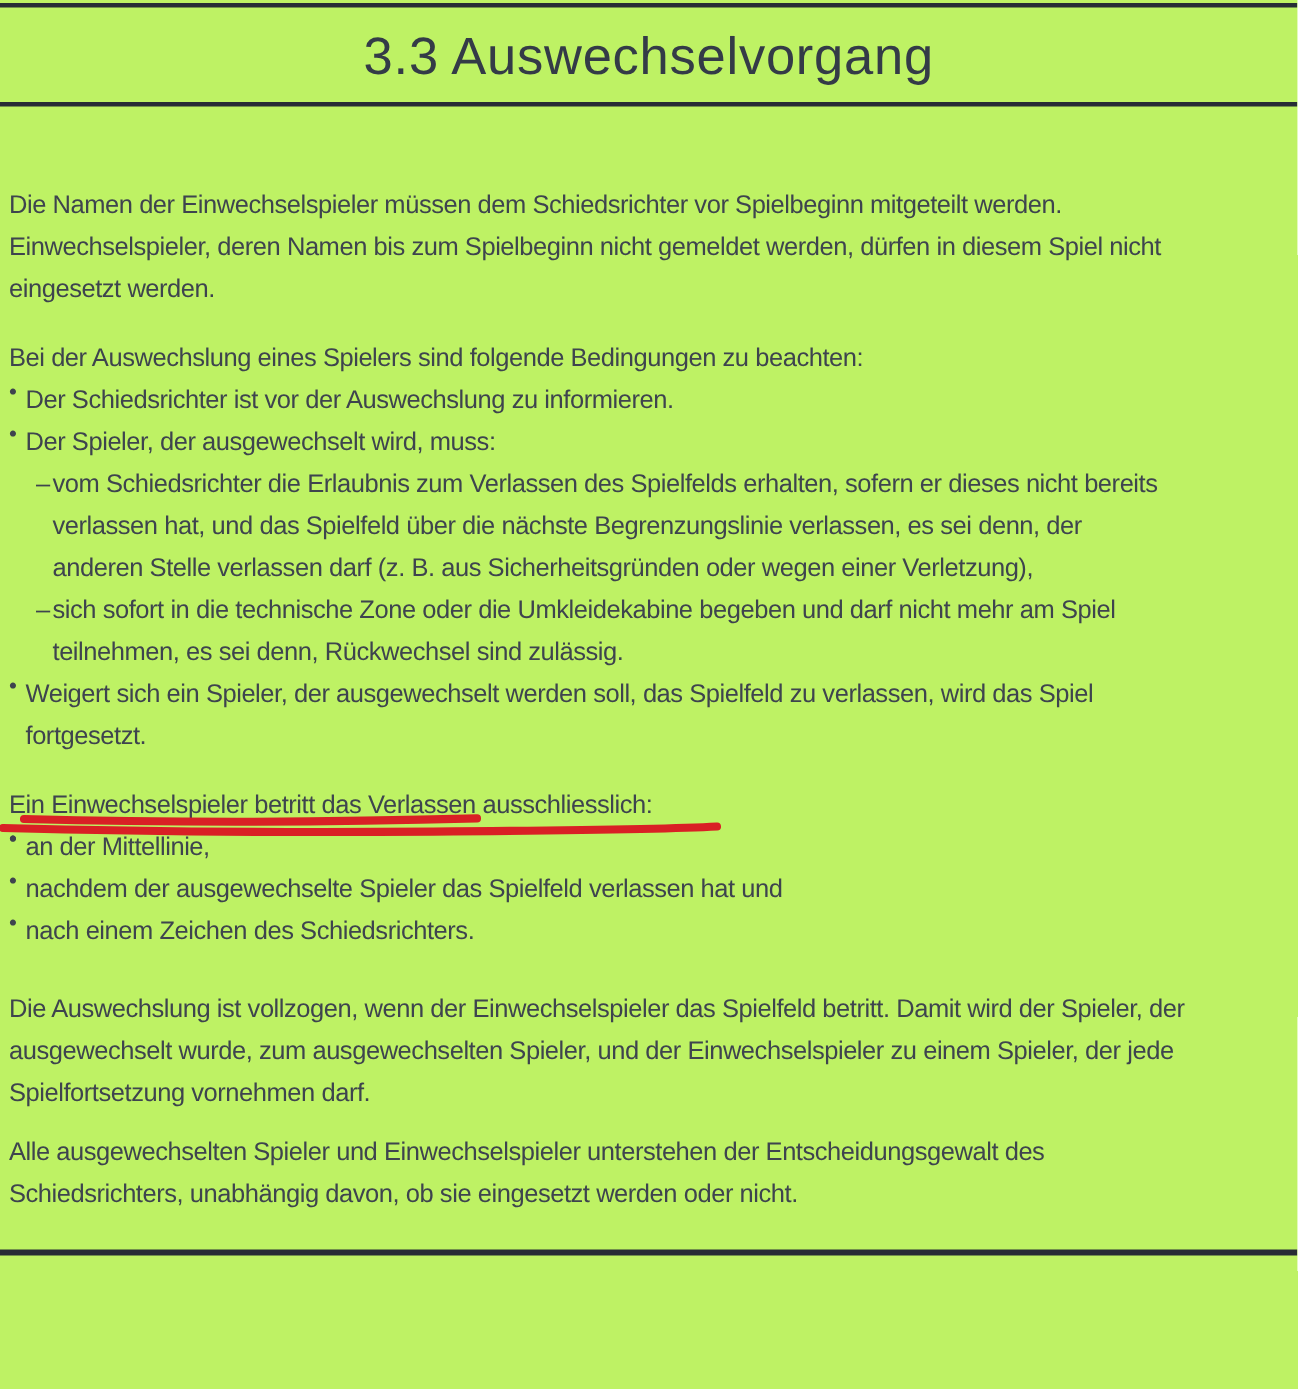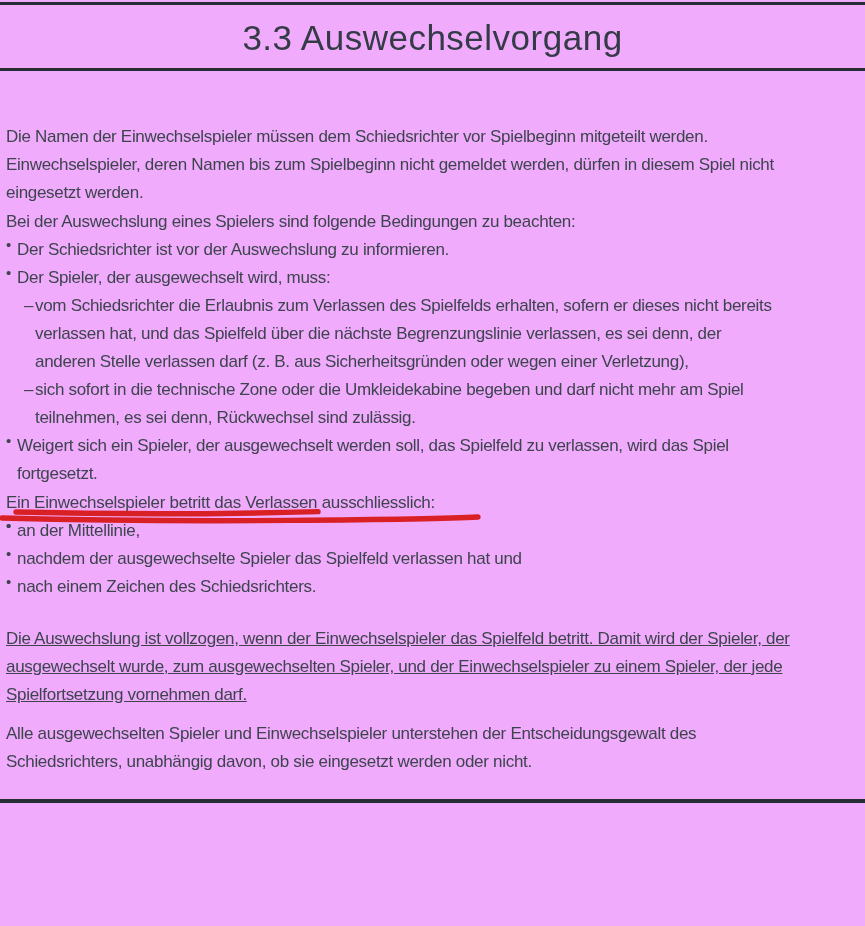--- a/index.html
+++ b/index.html
@@ -2,21 +2,21 @@
 <html><head>
 <meta charset="utf-8">
 <style>
   html, body { margin:0; padding:0; background:#ffffff; }
   .page {
     position:relative;
     width:865px; height:926px;
     box-sizing:border-box;
     padding:0 6px;
     overflow:hidden;
-    background:#f0abfc;
+    background:#bef264;
     font-family:"Liberation Sans", sans-serif;
     color:#3e444e;
   }
   .rule {
     height:3px; background:#272c35;
     margin:0 -6px;
   }
   .rule-top { margin-top:2px; }
   .rule-bottom { margin-top:23px; height:4px; }
   .title {
@@ -27,23 +27,23 @@
     color:#343b47;
   }
   .content {
     font-size:17px;
     line-height:28px;
     letter-spacing:-0.3px;
   }
   .para { margin:0; }
   .line { display:block; white-space:nowrap; }
   .mt-intro   { margin-top:52px; }
-  .mt-18      { margin-top:1px; }
+  .mt-18      { margin-top:18px; }
   .mt-20      { margin-top:20px; }
-  .mt-24      { margin-top:24px;text-decoration:underline; }
+  .mt-24      { margin-top:24px; }
   .mt-22      { margin-top:11px; }
   .list { margin:0; }
   .li { position:relative; }
   .li.bullet { padding-left:11px; }
   .li.dash   { padding-left:29px; }
   .marker {
     position:absolute; top:-5px; left:0;
     font-size:15px; line-height:28px;
     letter-spacing:0;
   }

